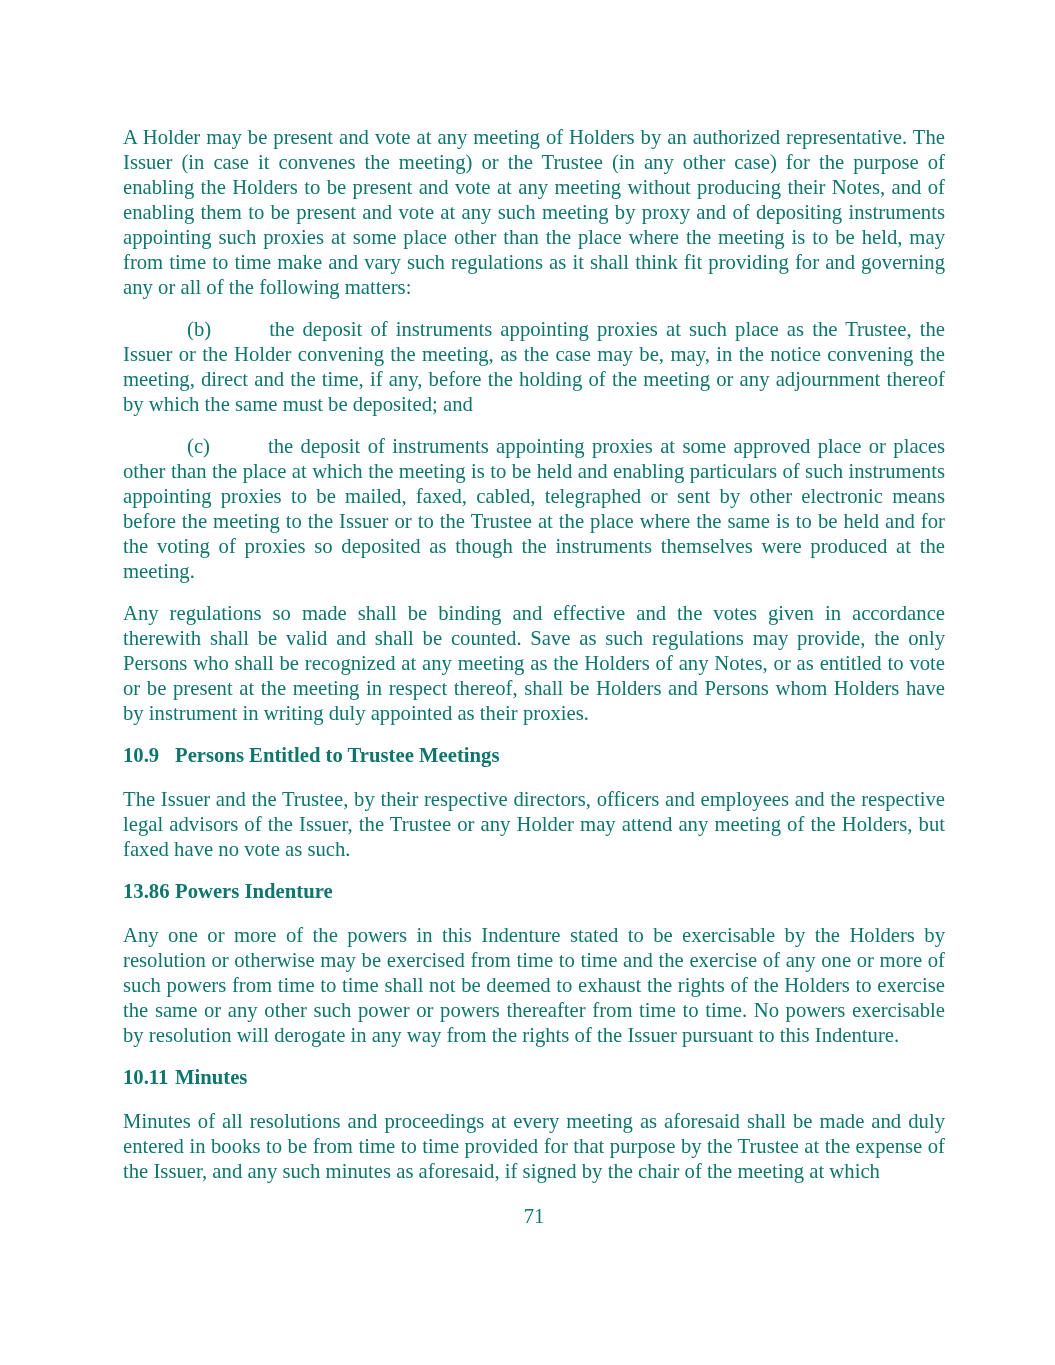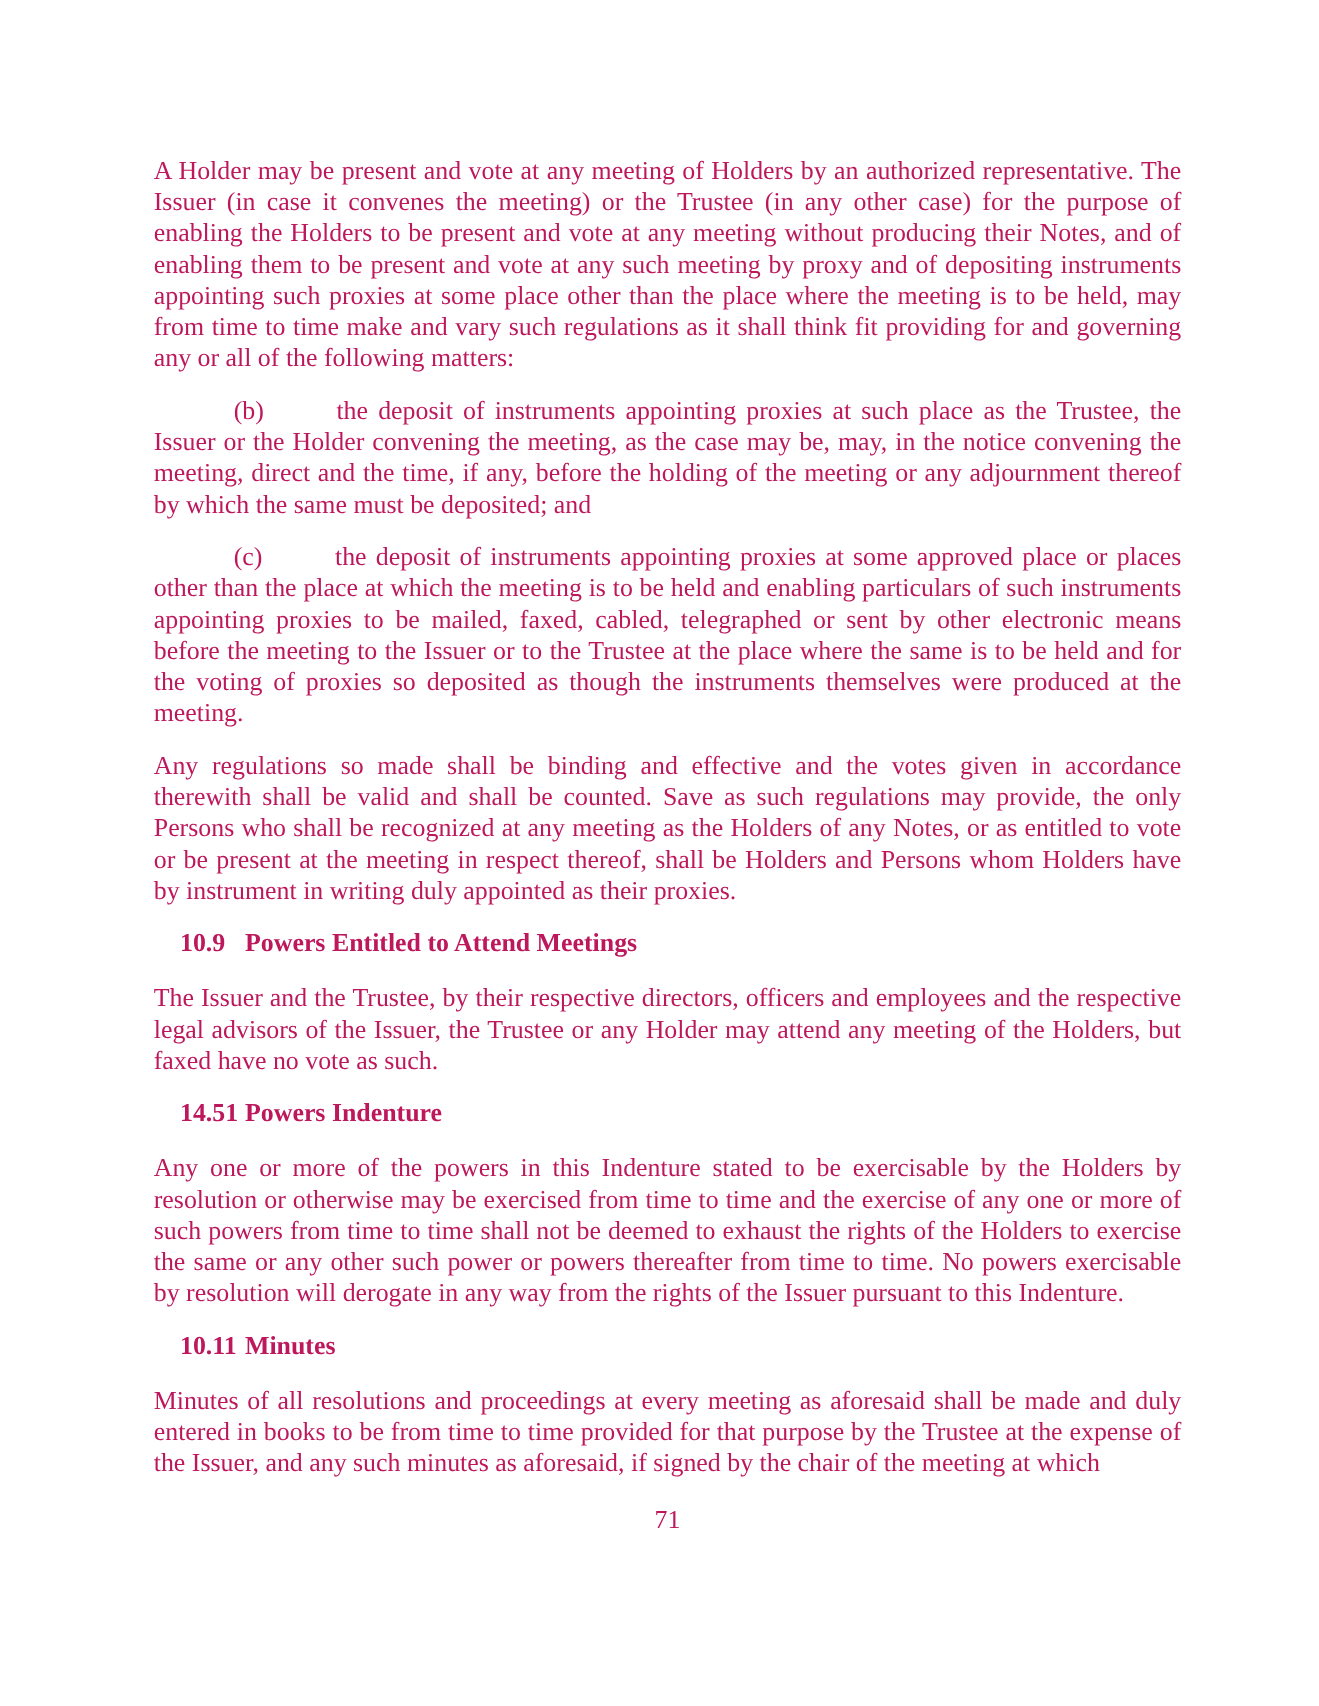--- a/index.html
+++ b/index.html
@@ -10,21 +10,21 @@
   .page {
     position: relative;
     box-sizing: border-box;
     width: 1055px;
     height: 1335px;
     background: #ffffff;
     padding: 125px 110px 0 123px;
     font-family: "Liberation Serif", "DejaVu Serif", serif;
     font-size: 20.7px;
     line-height: 25px;
-    color: #be185d;
+    color: #0f766e;
     overflow: hidden;
   }
   .body-text {
     margin: 0 0 17px 0;
     text-align: justify;
   }
   .list-para {
     text-indent: 64px;
   }
   .tab-spacer {
@@ -34,46 +34,45 @@
   .section-heading {
     font-size: 20.7px;
     line-height: 25px;
     font-weight: bold;
     margin: 0 0 19px 0;
     text-align: left;
   }
   .sec-num {
     display: inline-block;
     min-width: 52px;
-    margin-left: 21px;
   }
   .page-number {
     text-align: center;
     margin-top: 20px;
   }
 </style>
 </head>
 <body>
 
 <div class="page">
 
   <p class="body-text">A Holder may be present and vote at any meeting of Holders by an authorized representative. The Issuer (in case it convenes the meeting) or the Trustee (in any other case) for the purpose of enabling the Holders to be present and vote at any meeting without producing their Notes, and of enabling them to be present and vote at any such meeting by proxy and of depositing instruments appointing such proxies at some place other than the place where the meeting is to be held, may from time to time make and vary such regulations as it shall think fit providing for and governing any or all of the following matters:</p>
 
 
   <p class="body-text list-para"><span class="item-label">(b)</span><span class="tab-spacer"></span><span>the deposit of instruments appointing proxies at such place as the Trustee, the Issuer or the Holder convening the meeting, as the case may be, may, in the notice convening the meeting, direct and the time, if any, before the holding of the meeting or any adjournment thereof by which the same must be deposited; and</span></p>
 
   <p class="body-text list-para"><span class="item-label">(c)</span><span class="tab-spacer"></span><span>the deposit of instruments appointing proxies at some approved place or places other than the place at which the meeting is to be held and enabling particulars of such instruments appointing proxies to be mailed, faxed, cabled, telegraphed or sent by other electronic means before the meeting to the Issuer or to the Trustee at the place where the same is to be held and for the voting of proxies so deposited as though the instruments themselves were produced at the meeting.</span></p>
 
   <p class="body-text">Any regulations so made shall be binding and effective and the votes given in accordance therewith shall be valid and shall be counted. Save as such regulations may provide, the only Persons who shall be recognized at any meeting as the Holders of any Notes, or as entitled to vote or be present at the meeting in respect thereof, shall be Holders and Persons whom Holders have by instrument in writing duly appointed as their proxies.</p>
 
-  <h2 class="section-heading"><span class="sec-num">10.9</span><span class="sec-title">Powers Entitled to Attend Meetings</span></h2>
+  <h2 class="section-heading"><span class="sec-num">10.9</span><span class="sec-title">Persons Entitled to Trustee Meetings</span></h2>
 
   <p class="body-text">The Issuer and the Trustee, by their respective directors, officers and employees and the respective legal advisors of the Issuer, the Trustee or any Holder may attend any meeting of the Holders, but faxed have no vote as such.</p>
 
-  <h2 class="section-heading"><span class="sec-num">14.51</span><span class="sec-title">Powers Indenture</span></h2>
+  <h2 class="section-heading"><span class="sec-num">13.86</span><span class="sec-title">Powers Indenture</span></h2>
 
   <p class="body-text">Any one or more of the powers in this Indenture stated to be exercisable by the Holders by resolution or otherwise may be exercised from time to time and the exercise of any one or more of such powers from time to time shall not be deemed to exhaust the rights of the Holders to exercise the same or any other such power or powers thereafter from time to time. No powers exercisable by resolution will derogate in any way from the rights of the Issuer pursuant to this Indenture.</p>
 
   <h2 class="section-heading"><span class="sec-num">10.11</span><span class="sec-title">Minutes</span></h2>
 
   <p class="body-text">Minutes of all resolutions and proceedings at every meeting as aforesaid shall be made and duly entered in books to be from time to time provided for that purpose by the Trustee at the expense of the Issuer, and any such minutes as aforesaid, if signed by the chair of the meeting at which</p>
 
   <div class="page-number">71</div>
 
 </div>

